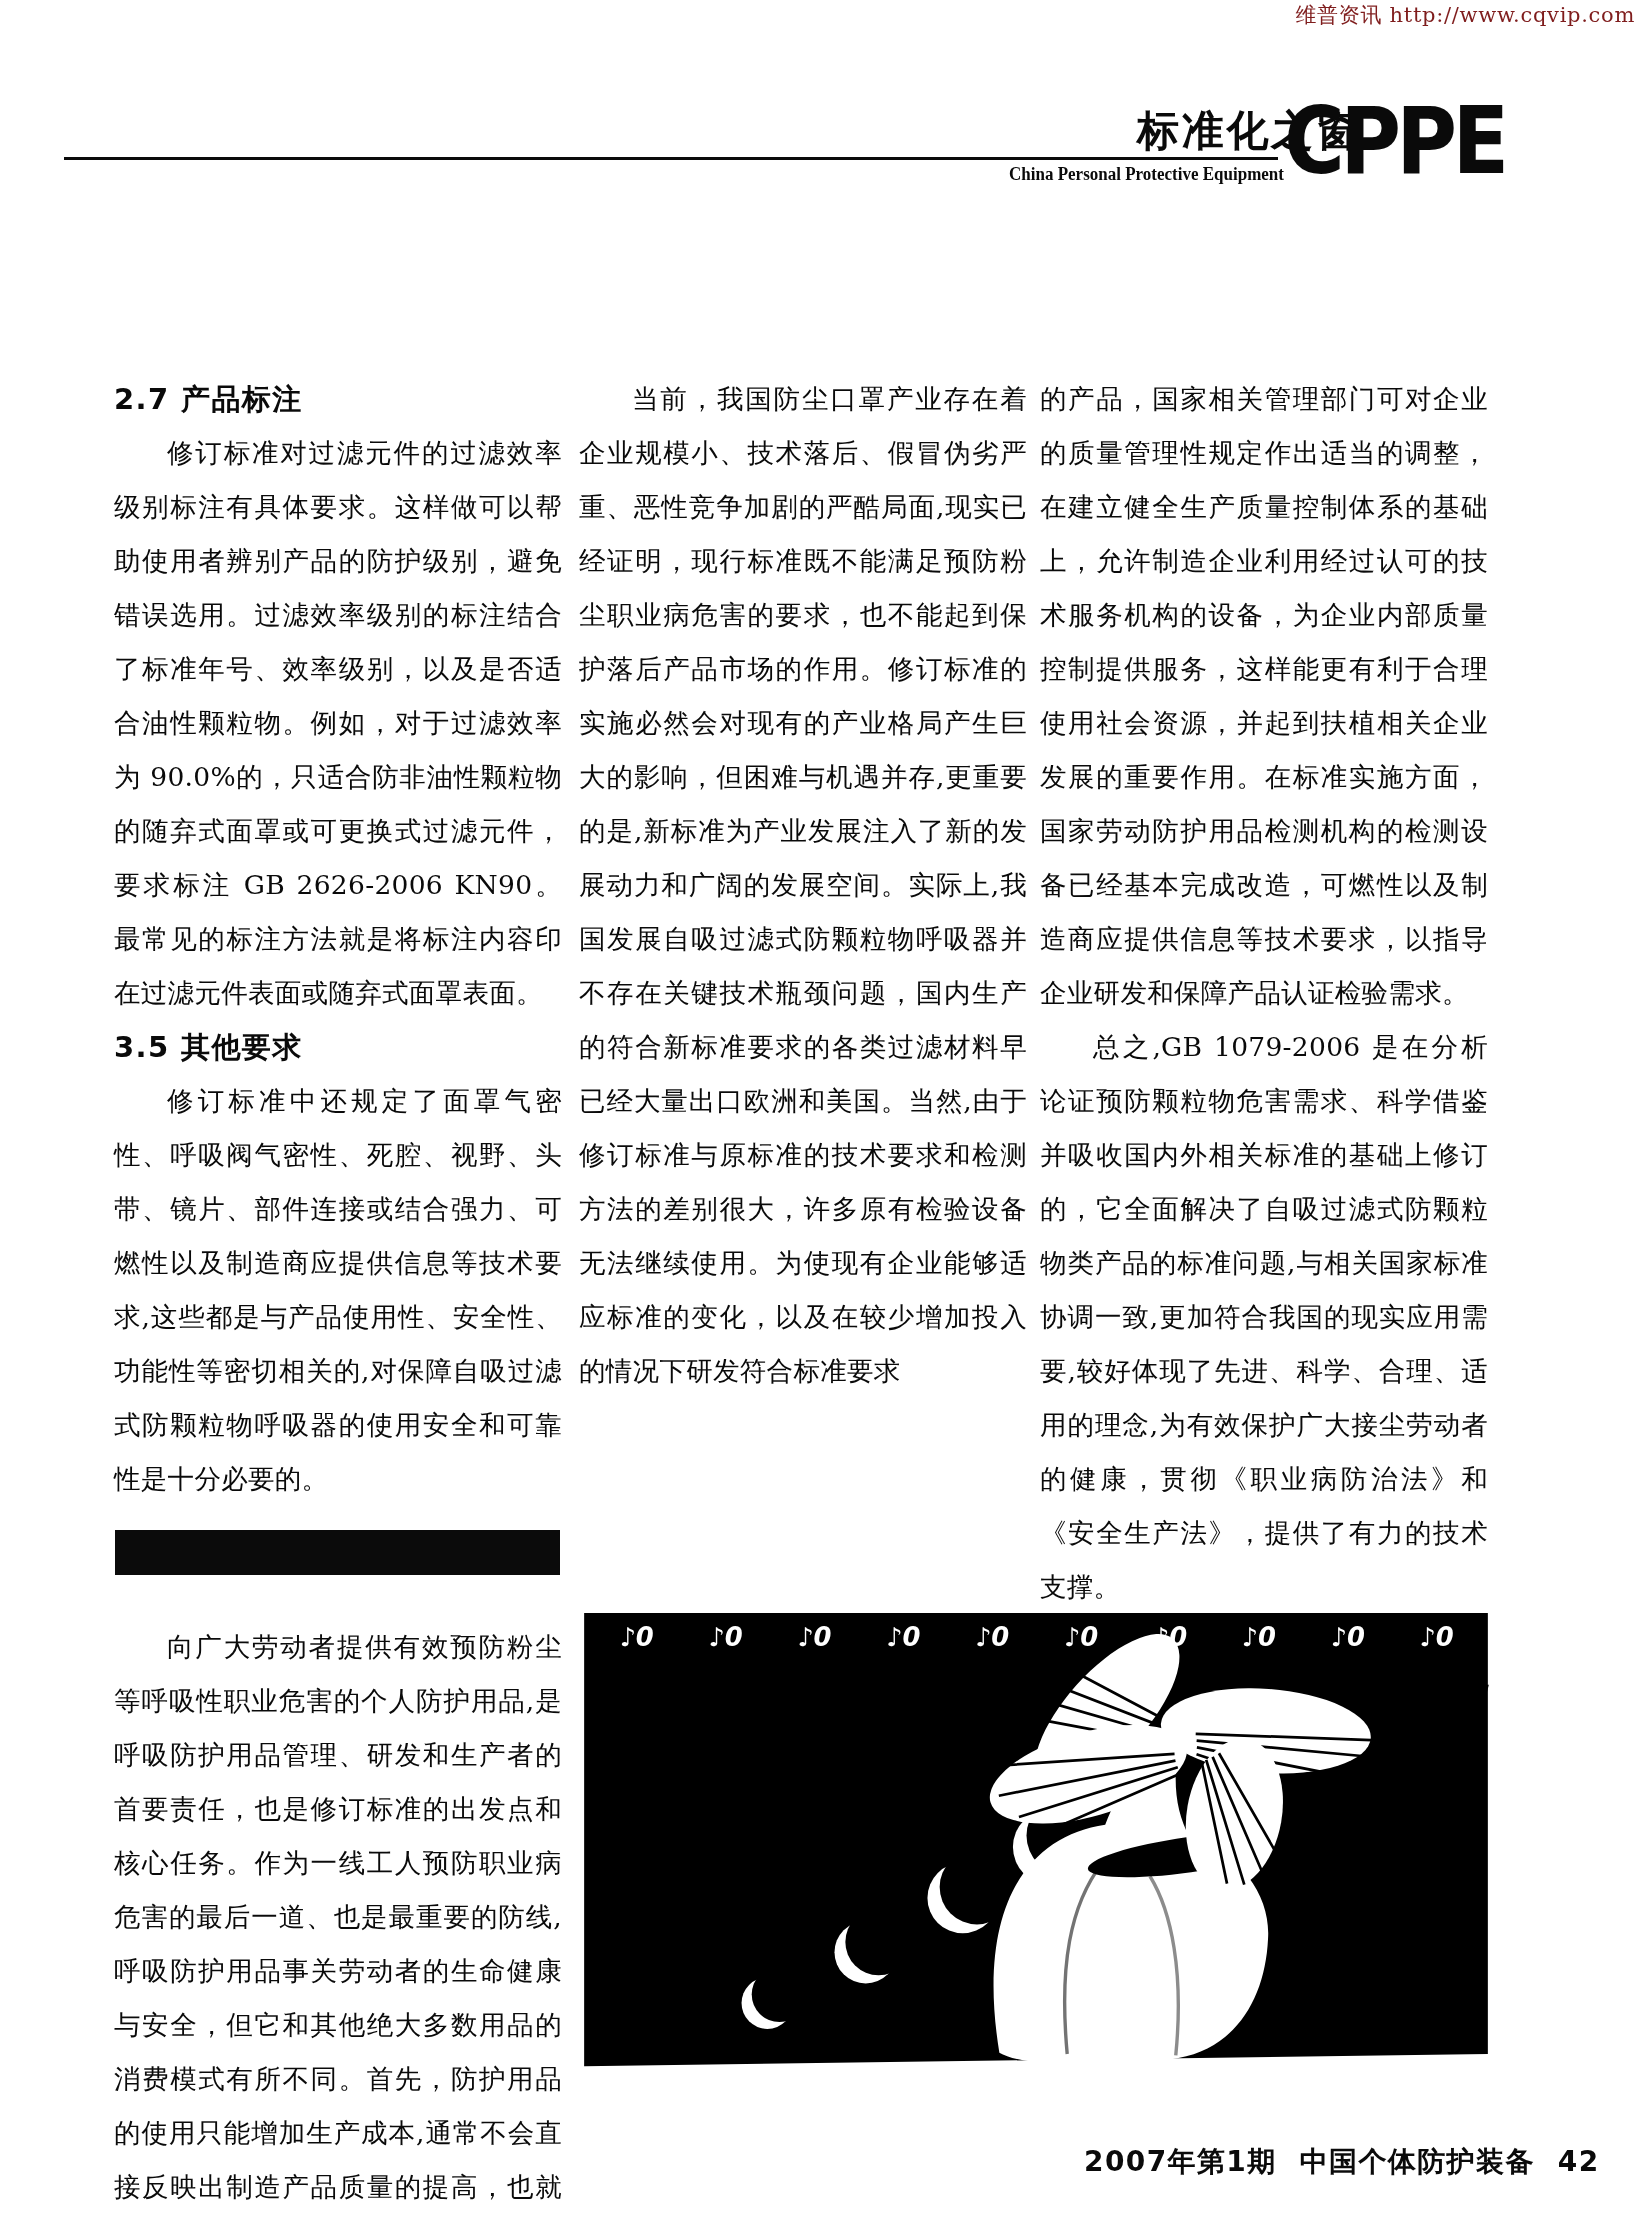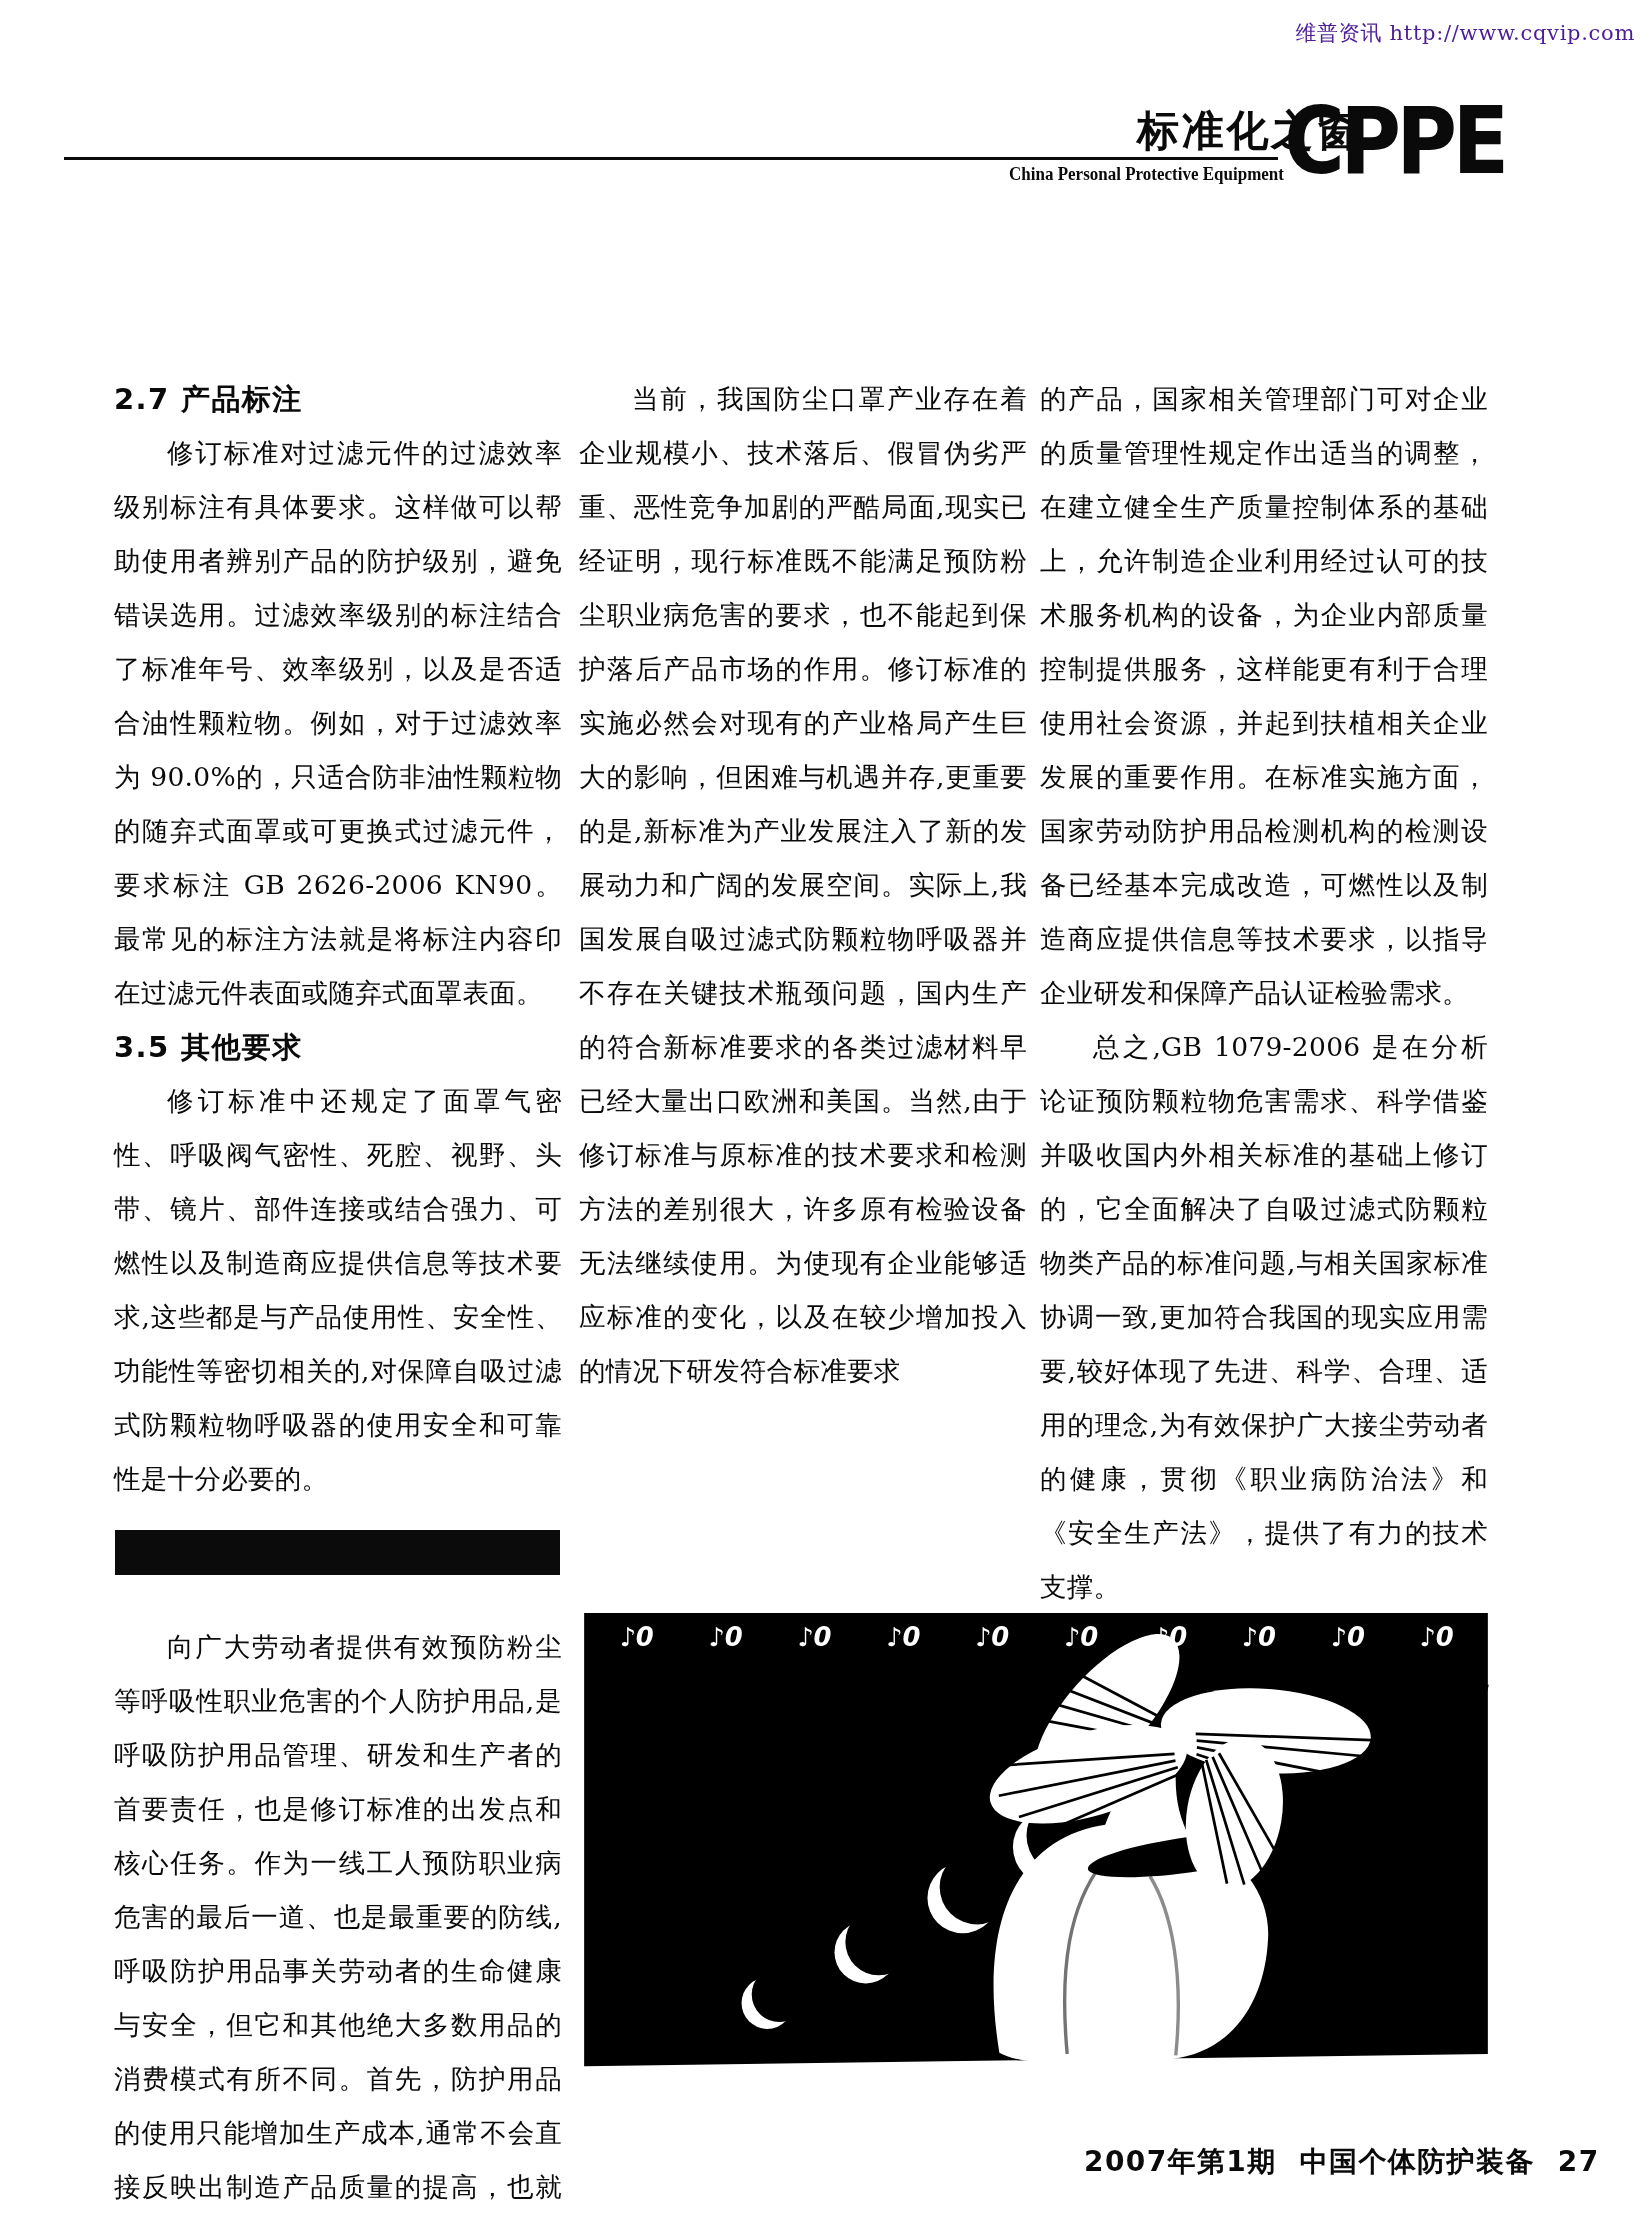--- a/index.html
+++ b/index.html
@@ -9,24 +9,24 @@
     height: 2227px;
     background: #ffffff;
     font-family: "DejaVu Serif", "Liberation Serif", serif;
     color: #0a0a0a;
     overflow: hidden;
   }
 
   
   .watermark {
     position: absolute;
-    top: 19px;
+    top: 1px;
     right: 15px;
     font-size: 21px;
-    color: #4c1d95;
+    color: #7f1d1d;
     letter-spacing: 0.7px;
   }
 
   
   .header-rule {
     position: absolute;
     left: 64px;
     top: 157px;
     width: 1214px;
     height: 3.4px;
@@ -220,17 +220,17 @@
 
         <g>
           <ellipse cx="55" cy="100" rx="70" ry="112" fill="#ffffff" transform="rotate(18 55 100)"></ellipse>
           <path d="M 25,15 L 55,205 M 35,12 L 85,195 M 45,8 L 112,175 M 18,18 L 30,200" stroke="#000000" stroke-width="4" fill="none"></path>
         </g>
       </g>
     </svg>
   </div>
 
   <div class="footer">
-    <span>2007年第1期</span><span>中国个体防护装备</span><span>27</span>
+    <span>2007年第1期</span><span>中国个体防护装备</span><span>42</span>
   </div>
 
 </div>
 
 
 </body></html>

